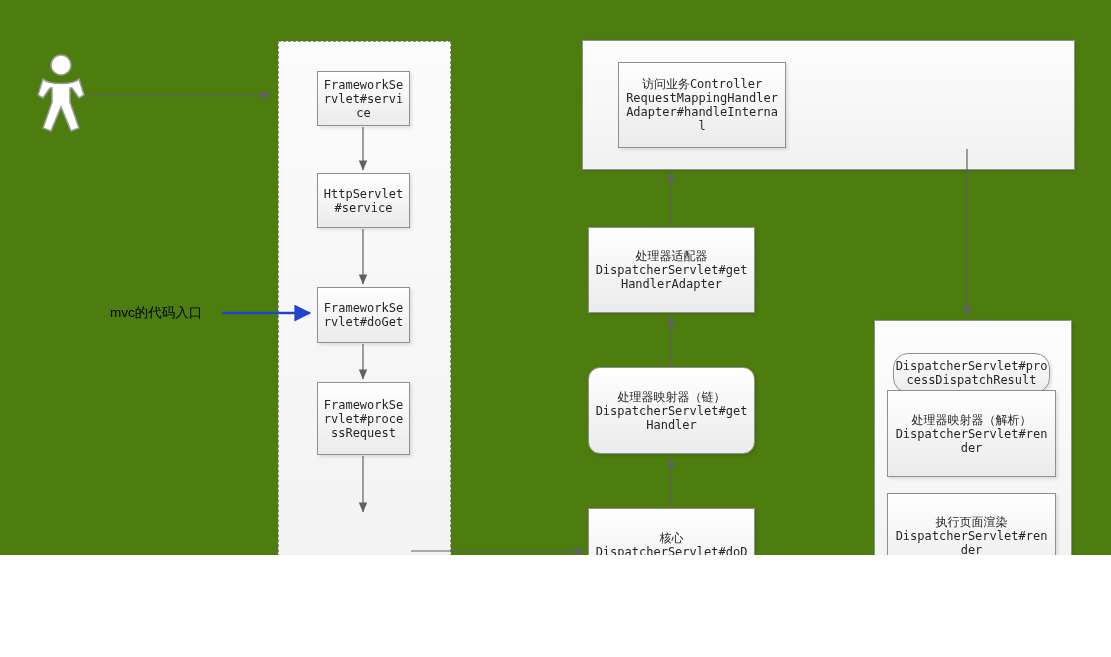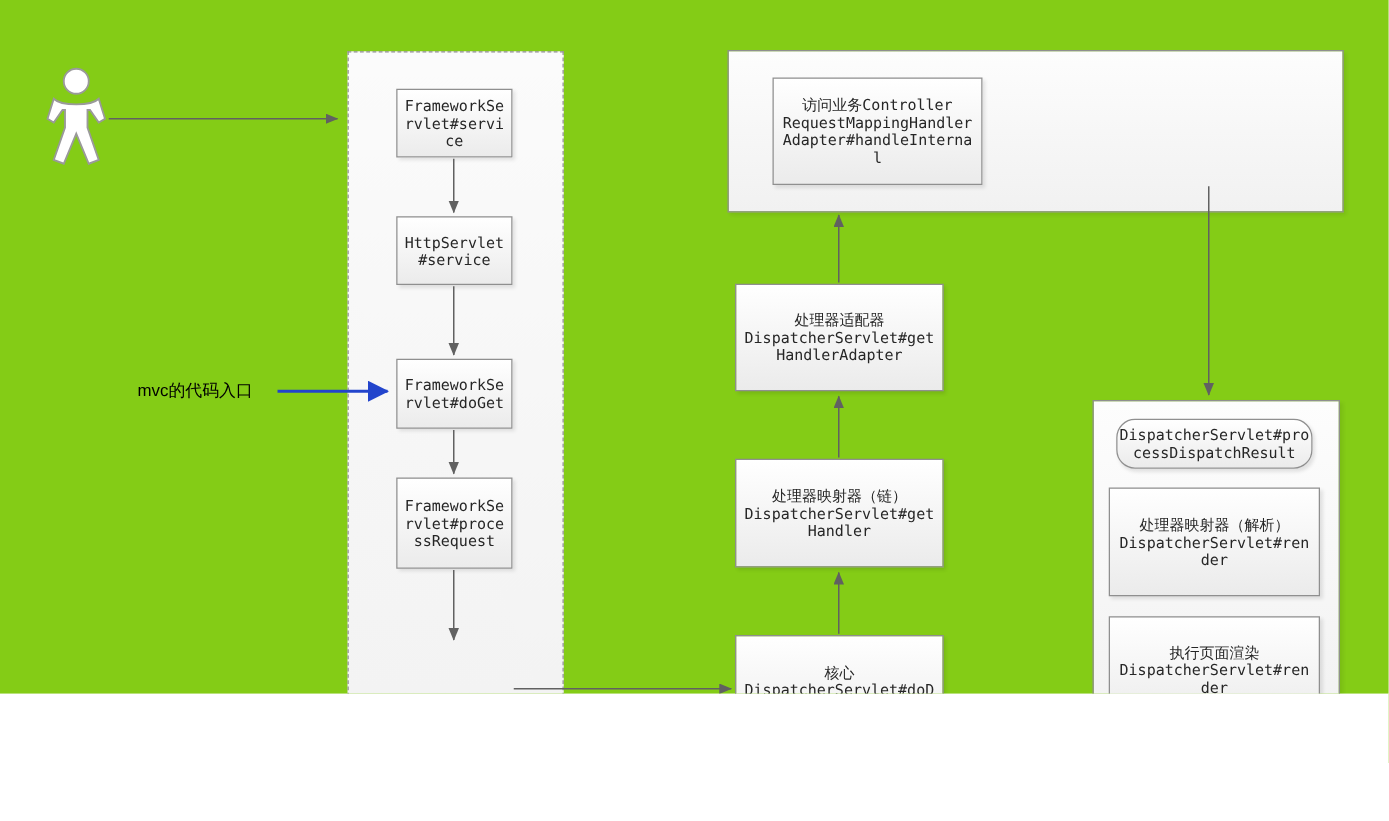--- a/index.html
+++ b/index.html
@@ -1,17 +1,17 @@
 <!DOCTYPE html>
 <html><head>
 <meta charset="utf-8">
 <style>
   html,body{margin:0;padding:0;background:#ffffff;}
   .canvas{
-    position:relative;width:1111px;height:555px;background:#84cc16;
+    position:relative;width:1111px;height:555px;background:#4d7c0f;
     font-family:"DejaVu Sans Mono","Liberation Mono",monospace;overflow:hidden;
   }
   
   .group{
     position:absolute;border:1px solid #8f8f8f;
     background:linear-gradient(180deg,#fdfdfd 0%,#f1f1f1 100%);
     box-shadow:2px 2px 3px rgba(0,0,0,0.08);
   }
   .group.dashed{
     border:1px dashed #8f8f8f;
@@ -27,25 +27,25 @@
     text-align:center;font-size:12px;line-height:14px;color:#262626;
     white-space:pre-line;box-sizing:border-box;
   }
   
   #n-fw-service          {left:317px;top:71px; width:93px; height:55px;}
   #n-http-service        {left:317px;top:173px;width:93px; height:55px;}
   #n-fw-doget            {left:317px;top:287px;width:93px; height:56px;}
   #n-fw-process          {left:317px;top:382px;width:93px; height:73px;}
   #n-ds-doservice        {left:317px;top:515px;width:93px; height:72px;}
   #n-do-dispatch         {left:588px;top:508px;width:167px;height:87px;}
-  #n-get-handler         {left:588px;top:367px;width:167px;height:87px;}
+  #n-get-handler         {left:588px;top:367px;width:167px;height:87px;border-radius:12px;}
   #n-get-handler-adapter {left:588px;top:227px;width:167px;height:86px;}
   #n-handle-internal     {left:618px;top:62px; width:168px;height:86px;}
   #n-get-modeandview     {left:874px;top:62px; width:168px;height:86px;}
-  #n-process-result      {left:893px;top:335px;width:157px;height:40px;border-radius:15px;}
+  #n-process-result      {left:893px;top:353px;width:157px;height:40px;border-radius:15px;}
   #n-view-resolver       {left:887px;top:390px;width:169px;height:87px;}
   #n-render-page         {left:887px;top:493px;width:169px;height:86px;}
   
   #g-servlet-chain {left:278px;top:41px; width:171px;height:574px;}
   #g-business      {left:582px;top:40px; width:491px;height:128px;}
   #g-render        {left:874px;top:320px;width:196px;height:273px;}
   
   .entry-label{
     position:absolute;left:110px;top:304px;width:106px;
     font-family:"Liberation Sans","DejaVu Sans",sans-serif;

